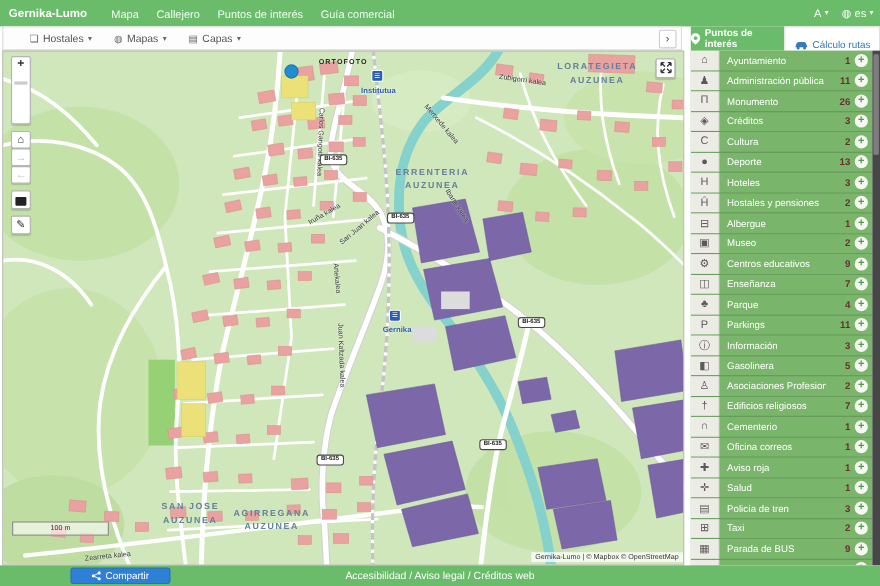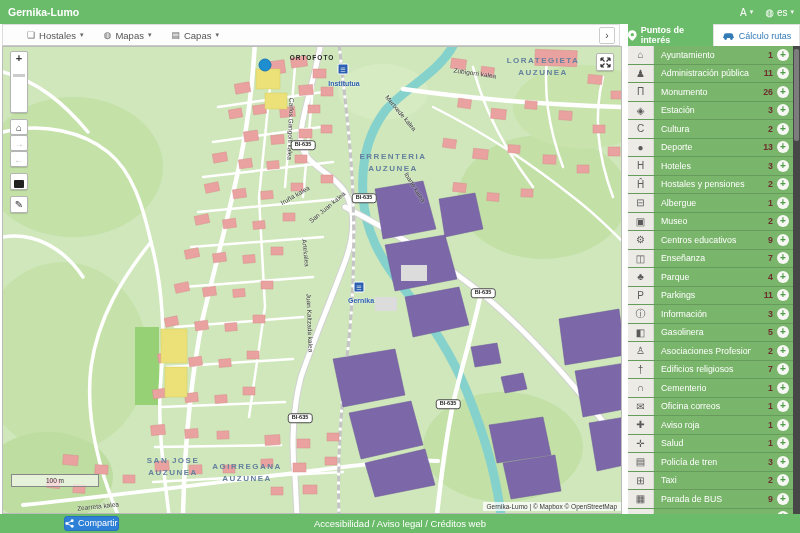--- a/index.html
+++ b/index.html
@@ -17,21 +17,21 @@
   
   #toolbar{position:absolute;left:2px;top:24px;width:618px;height:22px;background:#fdfdfd;border:1px solid #ddd;border-bottom:1px solid #ccc;display:flex;align-items:center;padding-left:24px;gap:20px;}
   .tmenu{display:flex;align-items:center;gap:4px;color:#555;font-size:9.5px;cursor:pointer;}
   .tico{font-size:9px;color:#666;}
   #collapse-btn{position:absolute;right:4px;top:2px;width:16px;height:17px;border:1px solid #ccc;background:#fff;color:#444;font-size:10px;line-height:15px;text-align:center;border-radius:2px;cursor:pointer;}
 
   
   #side-tabs{position:absolute;left:628px;top:24px;width:172px;height:22px;display:flex;}
   .stab{flex:1;display:flex;align-items:center;justify-content:center;gap:4px;font-size:9px;cursor:pointer;}
   .stab.active{background:#6abc6a;color:#fff;font-weight:bold;}
-  .stab.inactive{background:#fff;color:#337ab7;border:1px solid #e0e0e0;border-bottom:none;}
+  .stab.inactive{background:#fff;color:#337ab7;border:1px solid #e0e0e0;border-bottom:none;align-items:flex-end;}
 
   
   #poi-list{position:absolute;left:628px;top:46px;width:165px;height:468px;background:#79b56a;overflow:hidden;}
   .poi-row{display:flex;align-items:stretch;height:18.5px;border-bottom:1px solid rgba(0,0,0,.14);cursor:pointer;}
   .poi-ic-cell{width:26px;background:#ecebe6;display:flex;align-items:center;justify-content:center;color:#5a5a5a;font-size:10px;border-right:1px solid rgba(0,0,0,.08);}
   .poi-label{flex:1;color:#fff;font-size:8.8px;display:flex;align-items:center;padding-left:7px;white-space:nowrap;overflow:hidden;}
   .poi-count{width:22px;color:#6e2f2f;font-weight:bold;font-size:8.8px;display:flex;align-items:center;justify-content:flex-end;}
   .poi-add{width:20px;display:flex;align-items:center;justify-content:center;}
   .poi-add span{width:12px;height:12px;background:#f7f7f3;border-radius:50%;color:#4e9b4a;font-weight:bold;font-size:10px;line-height:11px;text-align:center;cursor:pointer;}
   #side-scroll{position:absolute;left:793px;top:46px;width:7px;height:468px;background:#474747;}
@@ -60,29 +60,30 @@
   #btn-pencil{left:7px;top:149px;height:17px;font-size:10px;line-height:16px;}
   #btn-fullscreen{right:7px;top:6px;height:18px;line-height:18px;}
 
   #scalebar{position:absolute;left:8px;bottom:26px;width:88px;height:13px;background:rgba(255,255,255,.6);border:1px solid #888;font-size:6.5px;color:#333;text-align:center;line-height:12px;}
   #attribution{position:absolute;right:0;bottom:2px;background:rgba(255,255,255,.75);font-size:6.5px;color:#333;padding:1px 4px;white-space:nowrap;}
 
   
   #footer{position:absolute;left:0;top:514px;width:800px;height:19px;background:#6abc6a;}
   #footer-links{width:100%;text-align:center;color:#fff;font-size:9.5px;line-height:19px;}
   .flink{cursor:pointer;color:#fff;}
-  #share-btn{position:absolute;left:64px;top:2px;height:15px;background:#2e7fd6;border:1px solid #2a71bd;border-radius:3px;color:#fff;font-size:9px;line-height:13px;padding:0 0;display:flex;align-items:center;gap:4px;cursor:pointer;}
+  #share-btn{position:absolute;left:64px;top:2px;height:15px;background:#2e7fd6;border:1px solid #2a71bd;border-radius:3px;color:#fff;font-size:9px;line-height:13px;padding:0 18px;display:flex;align-items:center;gap:4px;cursor:pointer;}
 </style>
 </head>
 <body>
 
 <div id="app">
 
   <div id="navbar">
     <span class="brand">Gernika-Lumo</span>
+    <span id="nav-items"><span class="nav-item">Mapa</span><span class="nav-item">Callejero</span><span class="nav-item">Puntos de interés</span><span class="nav-item">Guía comercial</span></span>
     <span id="nav-right">
       <span class="nav-mini">
         <span>A</span>
         <span class="caret">▾</span>
       </span>
       <span class="nav-mini">
         <span>◍</span>
         <span>es</span>
         <span class="caret">▾</span>
       </span>
@@ -147,21 +148,21 @@
       <div class="poi-row">
         <span class="poi-ic-cell">Π</span>
         <span class="poi-label">Monumento</span>
         <span class="poi-count">26</span>
         <span class="poi-add">
           <span>+</span>
         </span>
       </div>
       <div class="poi-row">
         <span class="poi-ic-cell">◈</span>
-        <span class="poi-label">Estación</span>
+        <span class="poi-label">Créditos</span>
         <span class="poi-count">3</span>
         <span class="poi-add">
           <span>+</span>
         </span>
       </div>
       <div class="poi-row">
         <span class="poi-ic-cell">C</span>
         <span class="poi-label">Cultura</span>
         <span class="poi-count">2</span>
         <span class="poi-add">

